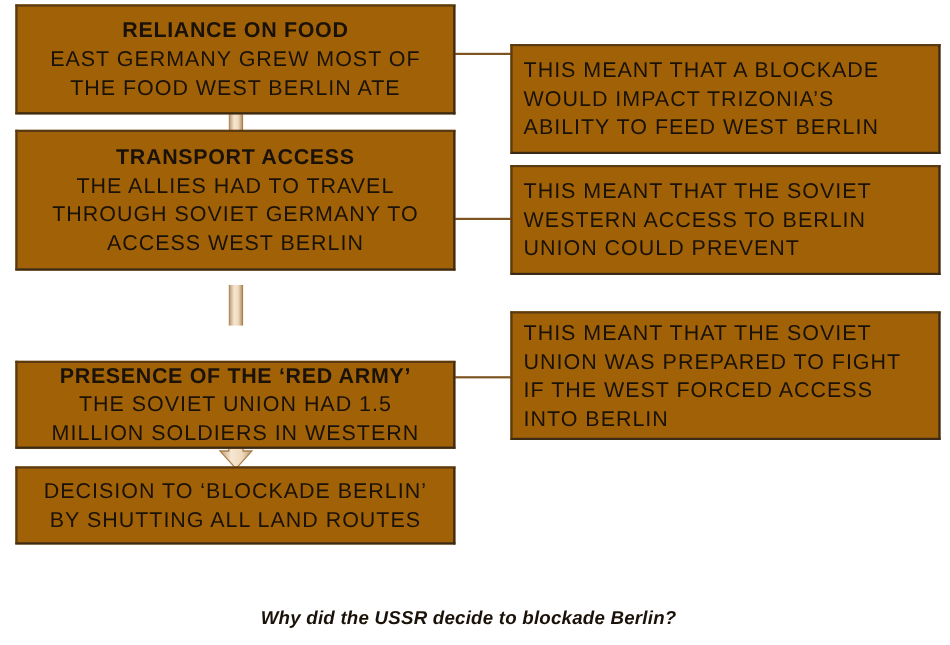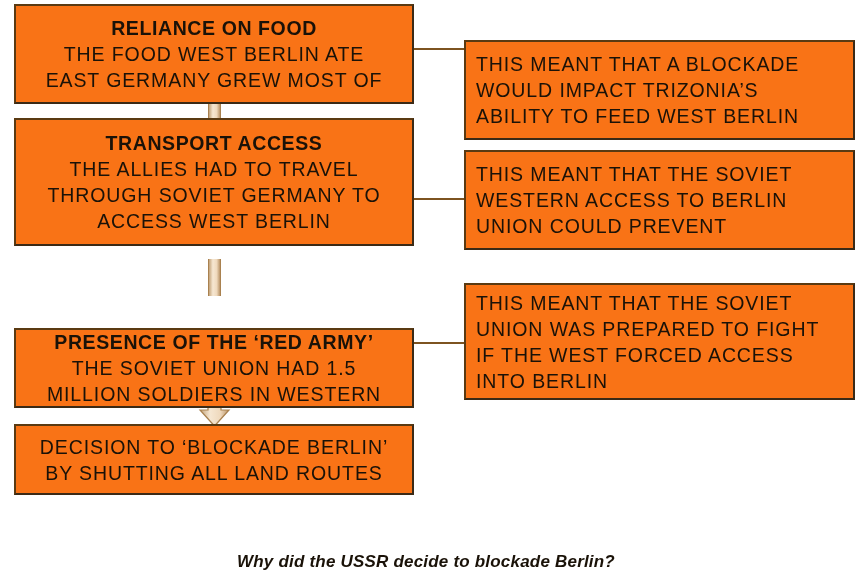--- a/index.html
+++ b/index.html
@@ -19,21 +19,21 @@
     position: absolute;
     left: 0; top: 0;
     width: 864px;
     height: 586px;
   }
 
   
   .box {
     position: absolute;
     box-sizing: border-box;
-    background: #f97316;
+    background: #a16207;
     border: 2px solid #5a3a12;
     border-right-color: #3b2a16;
     border-bottom-color: #3b2a16;
     display: flex;
     flex-direction: column;
     justify-content: center;
     z-index: 3;
   }
   .box .line {
     color: #1a1208;
@@ -108,22 +108,22 @@
     color: #1a1208;
   }
 </style>
 </head>
 <body>
 
 <div id="canvas">
 
   <div class="box center" id="box-food">
     <div class="line title">RELIANCE ON FOOD</div>
+    <div class="line">EAST GERMANY GREW MOST OF</div>
     <div class="line">THE FOOD WEST BERLIN ATE</div>
-    <div class="line">EAST GERMANY GREW MOST OF</div>
   </div>
 
   <div class="box center" id="box-transport">
     <div class="line title">TRANSPORT ACCESS</div>
     <div class="line">THE ALLIES HAD TO TRAVEL</div>
     <div class="line">THROUGH SOVIET GERMANY TO</div>
     <div class="line">ACCESS WEST BERLIN</div>
   </div>
 
   <div class="box center" id="box-red-army">

